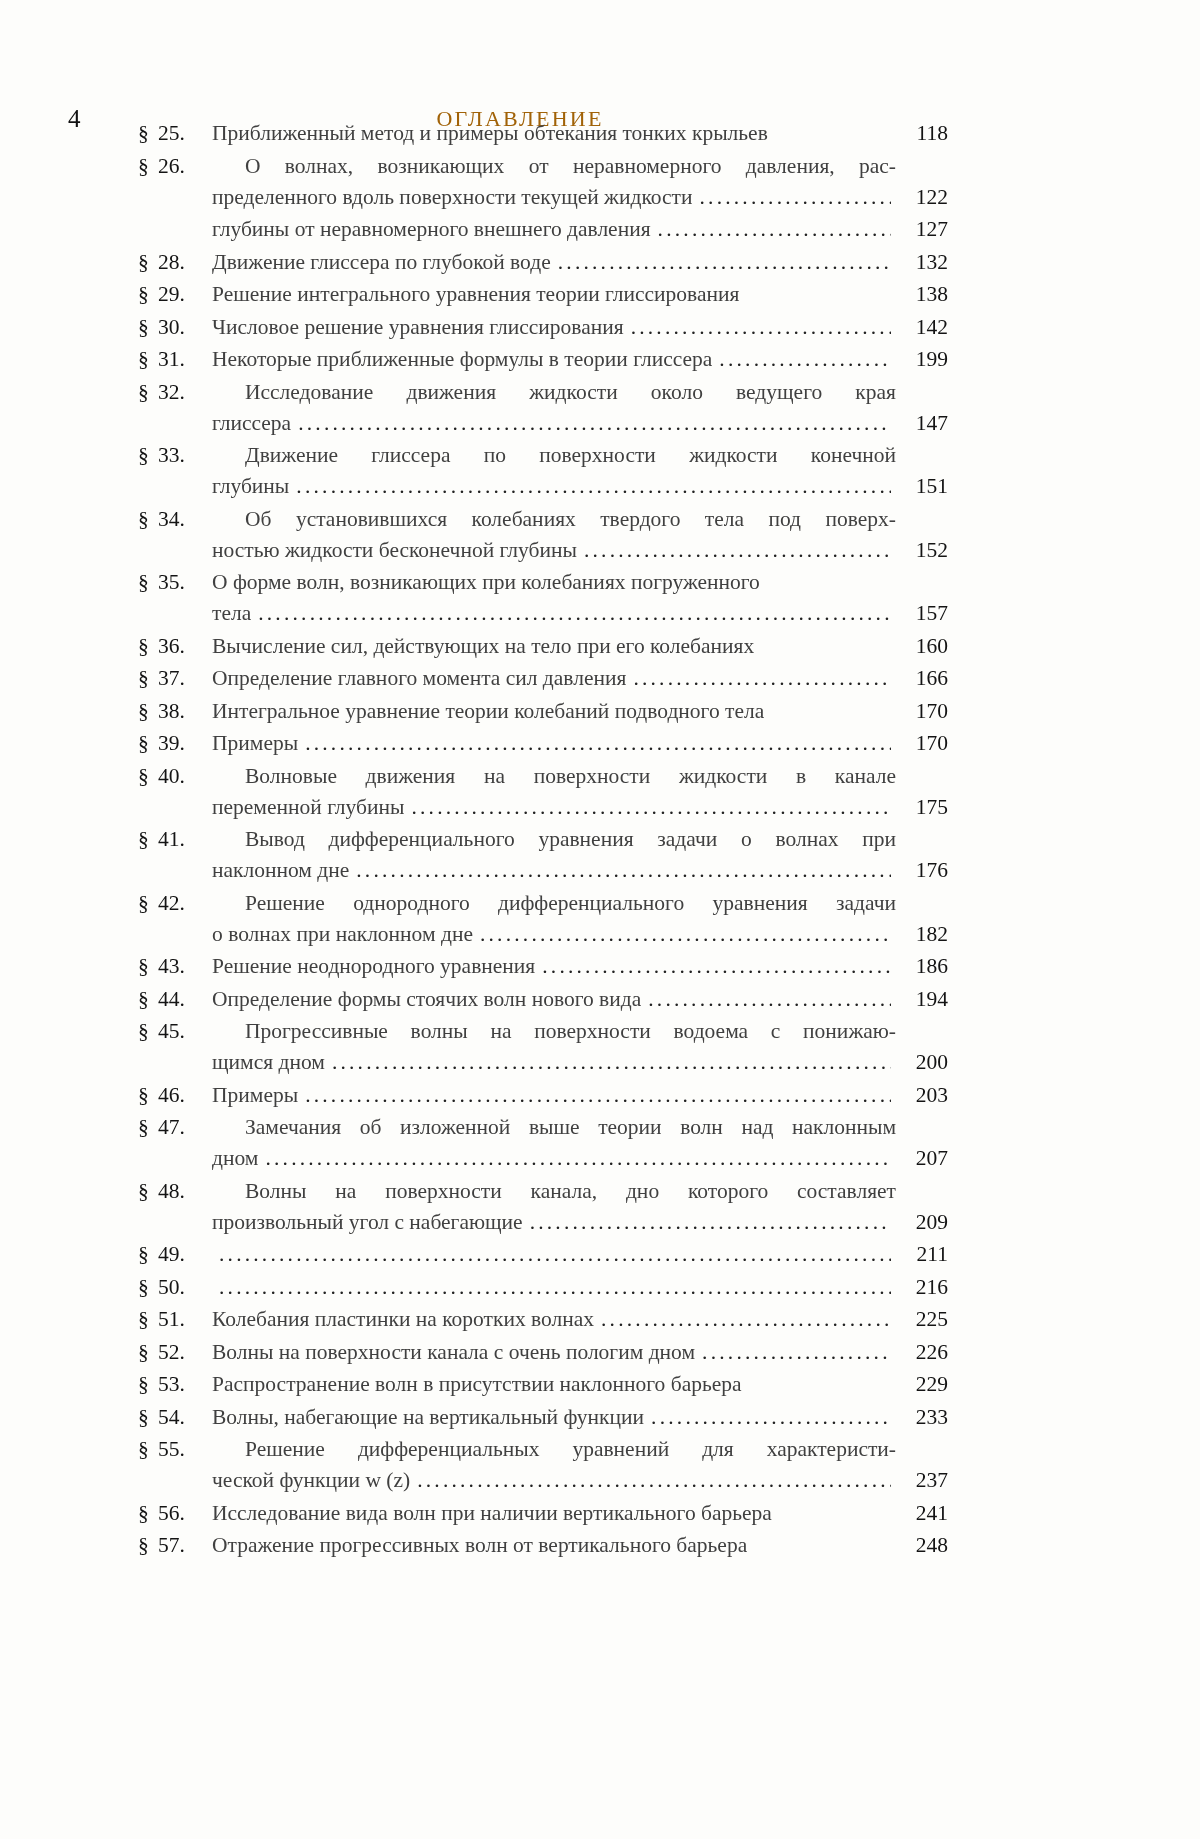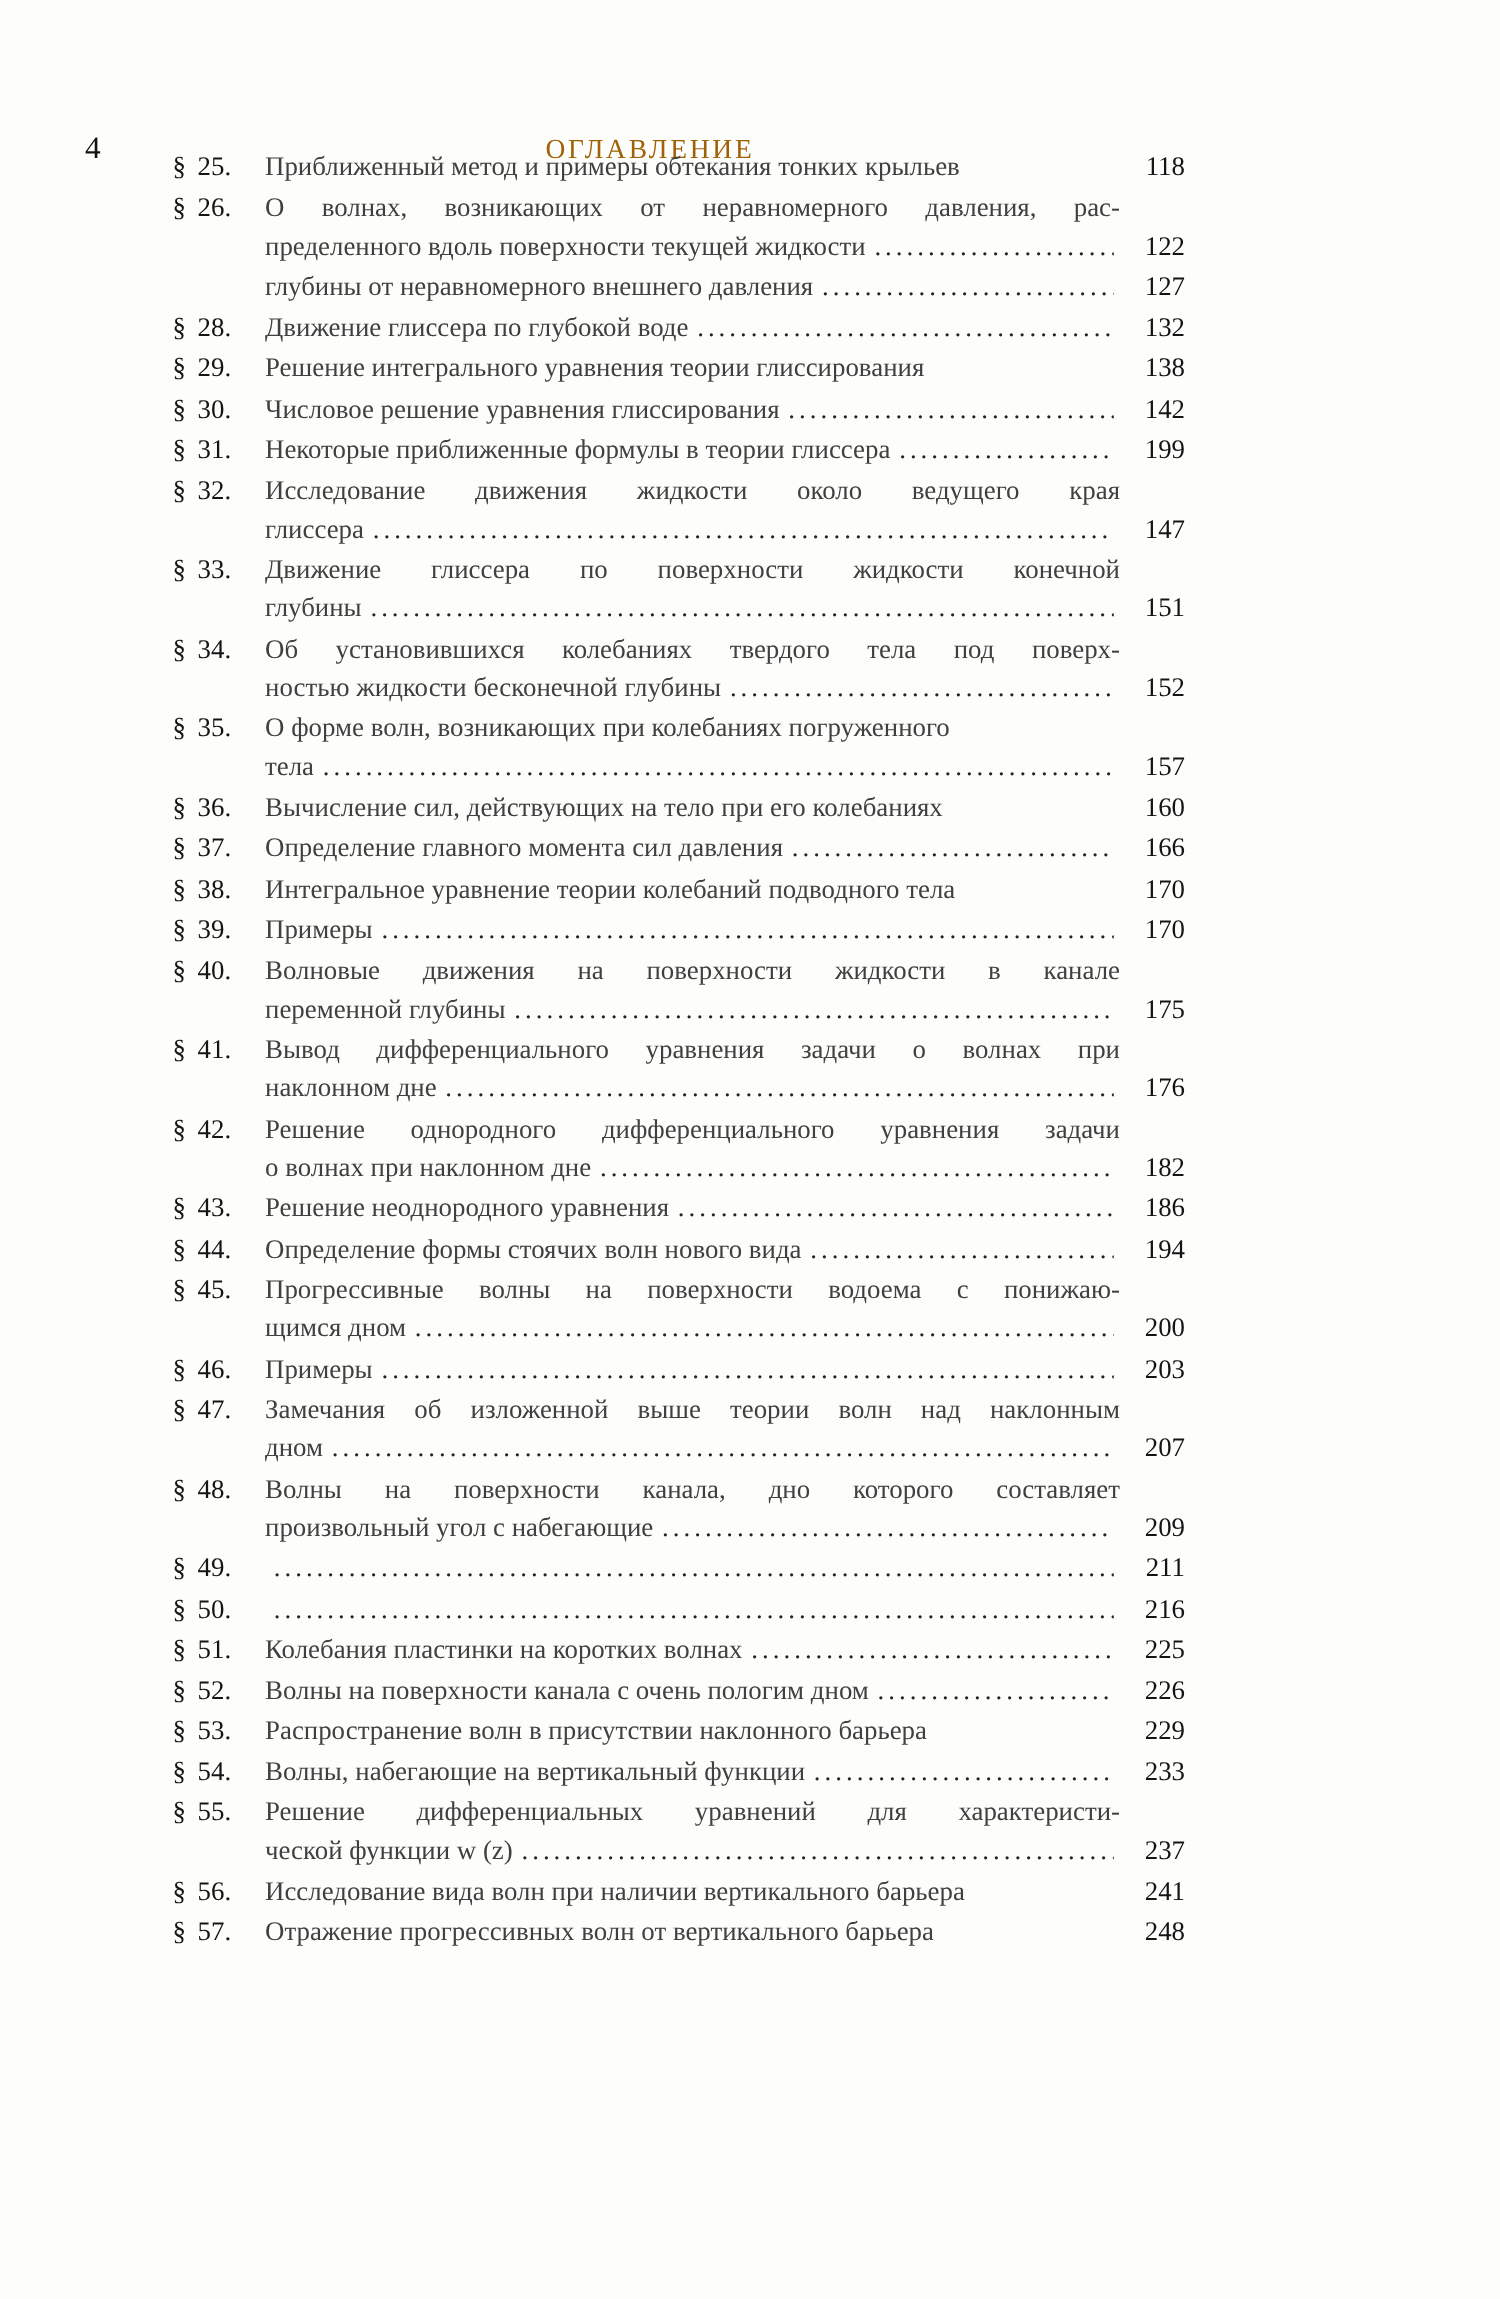--- a/index.html
+++ b/index.html
@@ -86,20 +86,21 @@
   }
   .ttext {
     white-space: nowrap;
     color: #404040;
   }
   .ttext.justify {
     white-space: normal;
     text-align: justify;
     text-align-last: justify;
     flex: 1 1 auto;
+    margin-left: 33px;
   }
   .leader {
     flex: 1 1 auto;
     overflow: hidden;
     white-space: nowrap;
     color: #222;
     letter-spacing: 3.2px;
     margin: 0 5px 0 7px;
     font-size: 21.5px;
     line-height: 31px;

